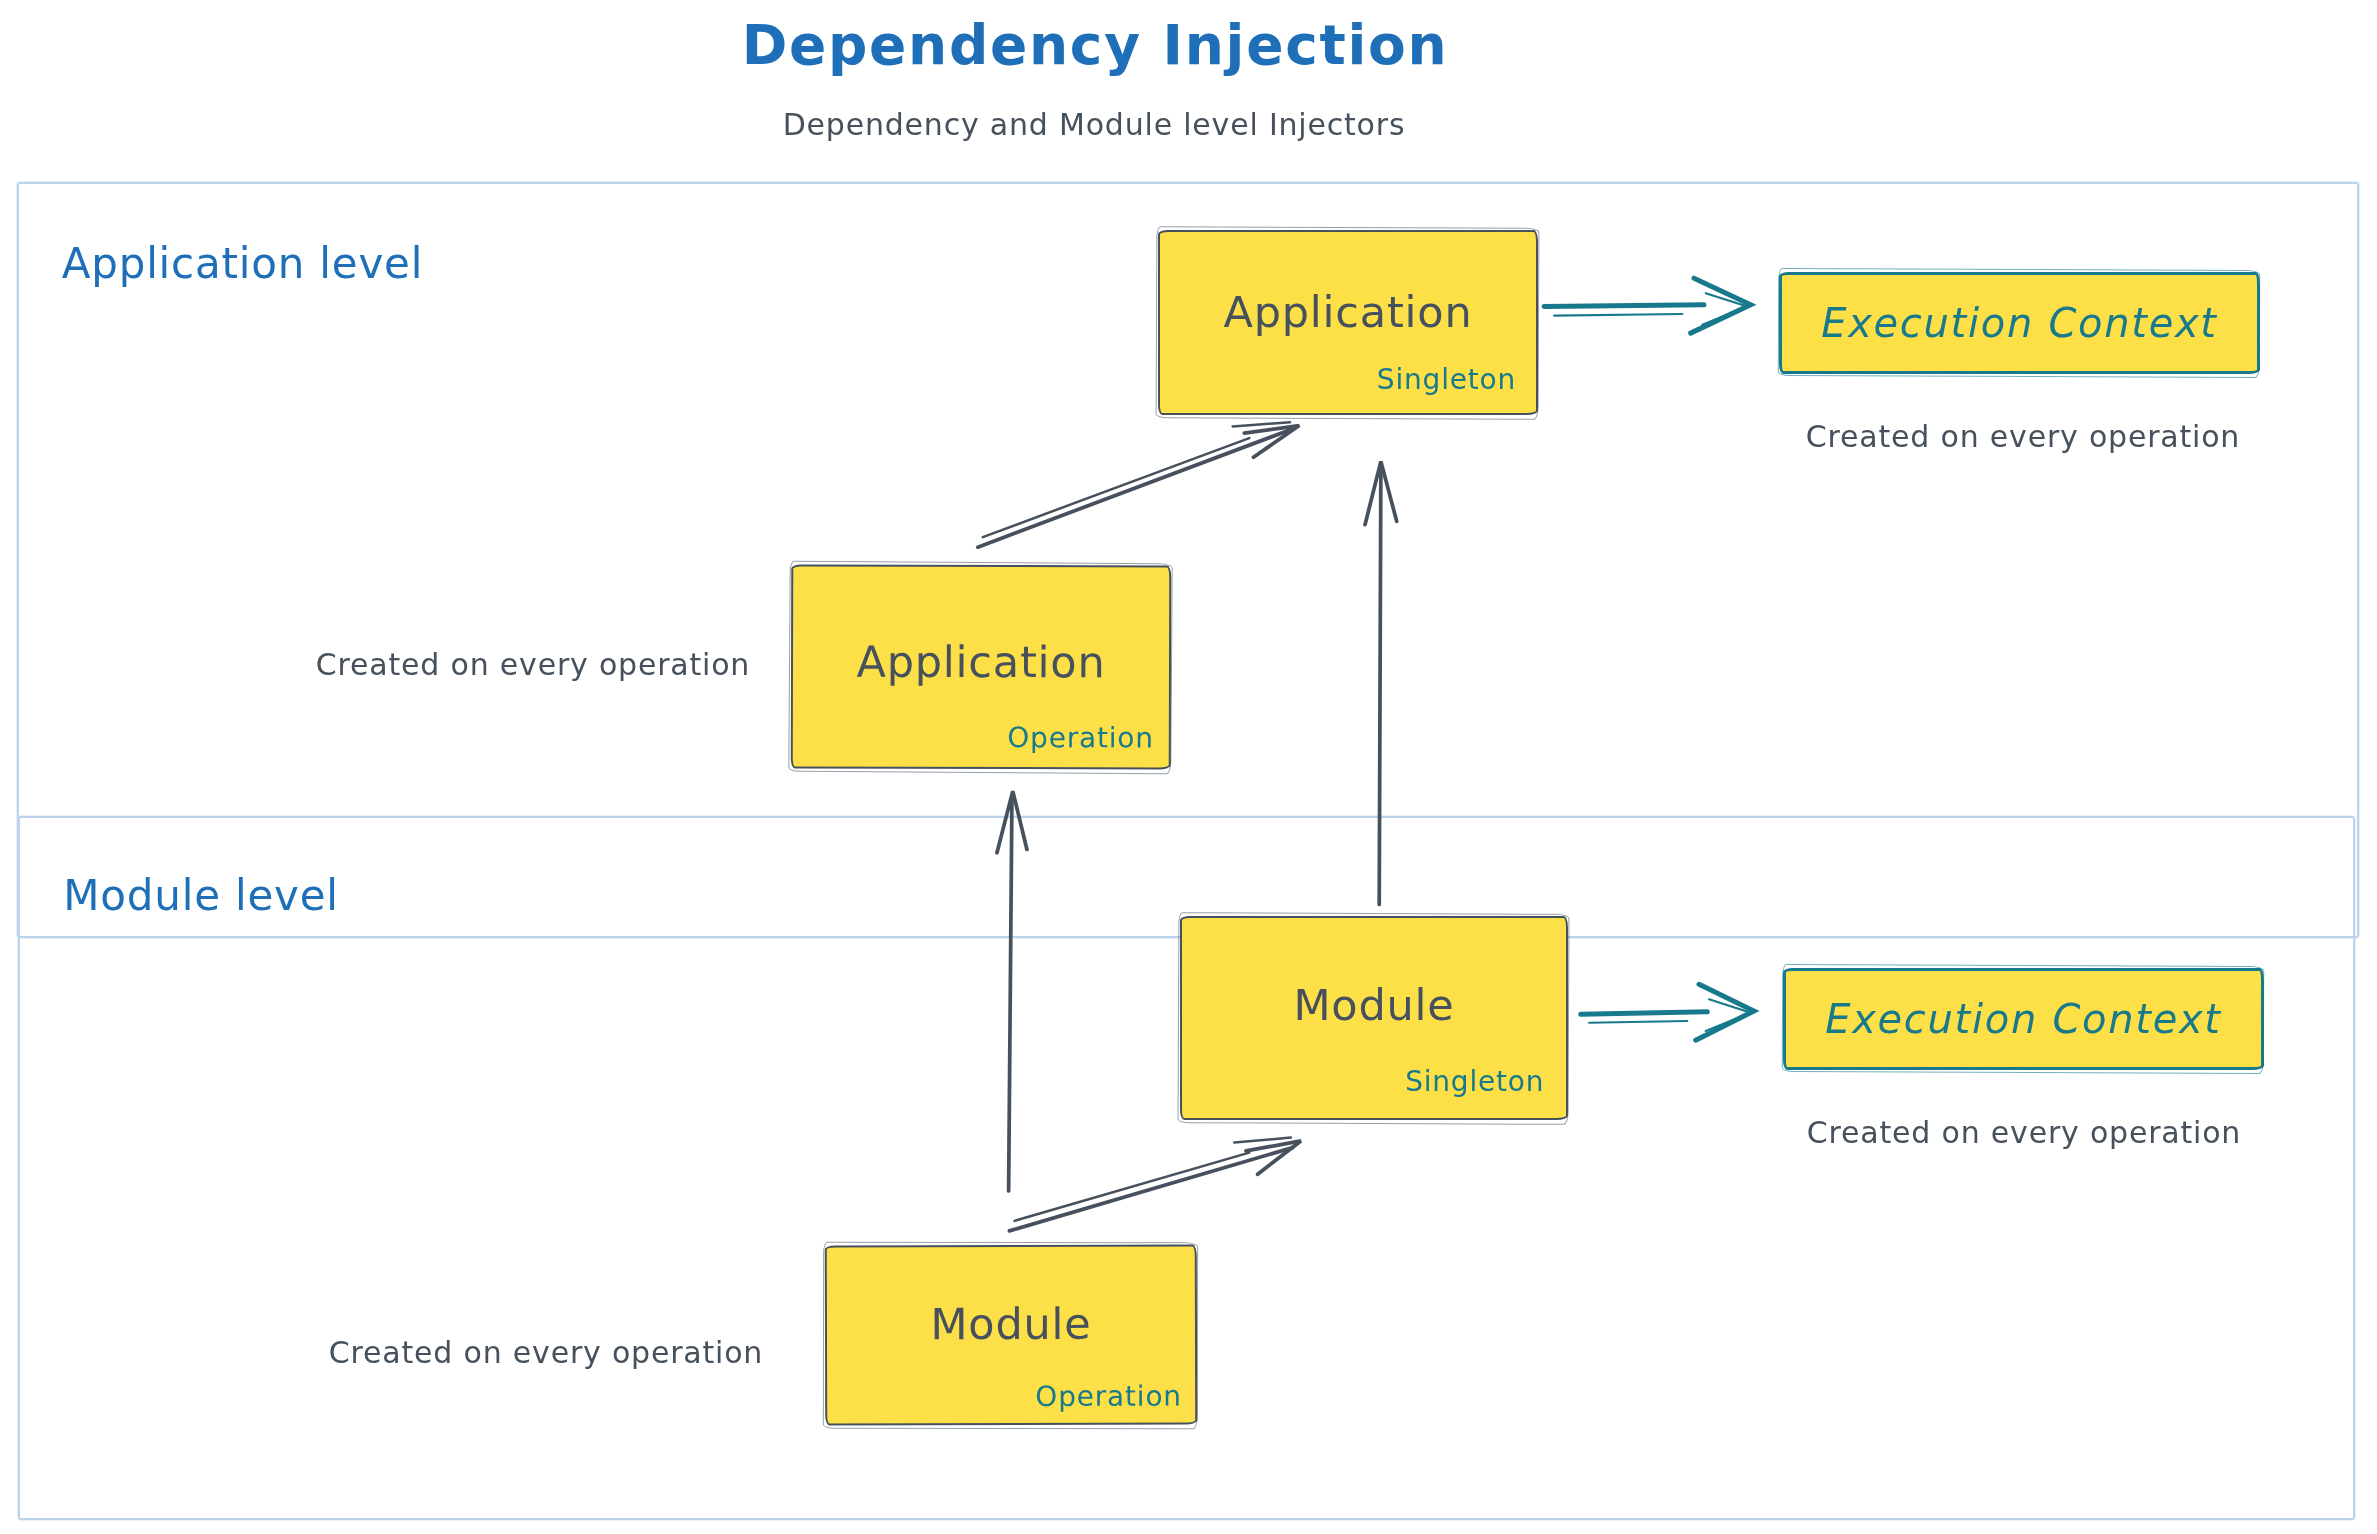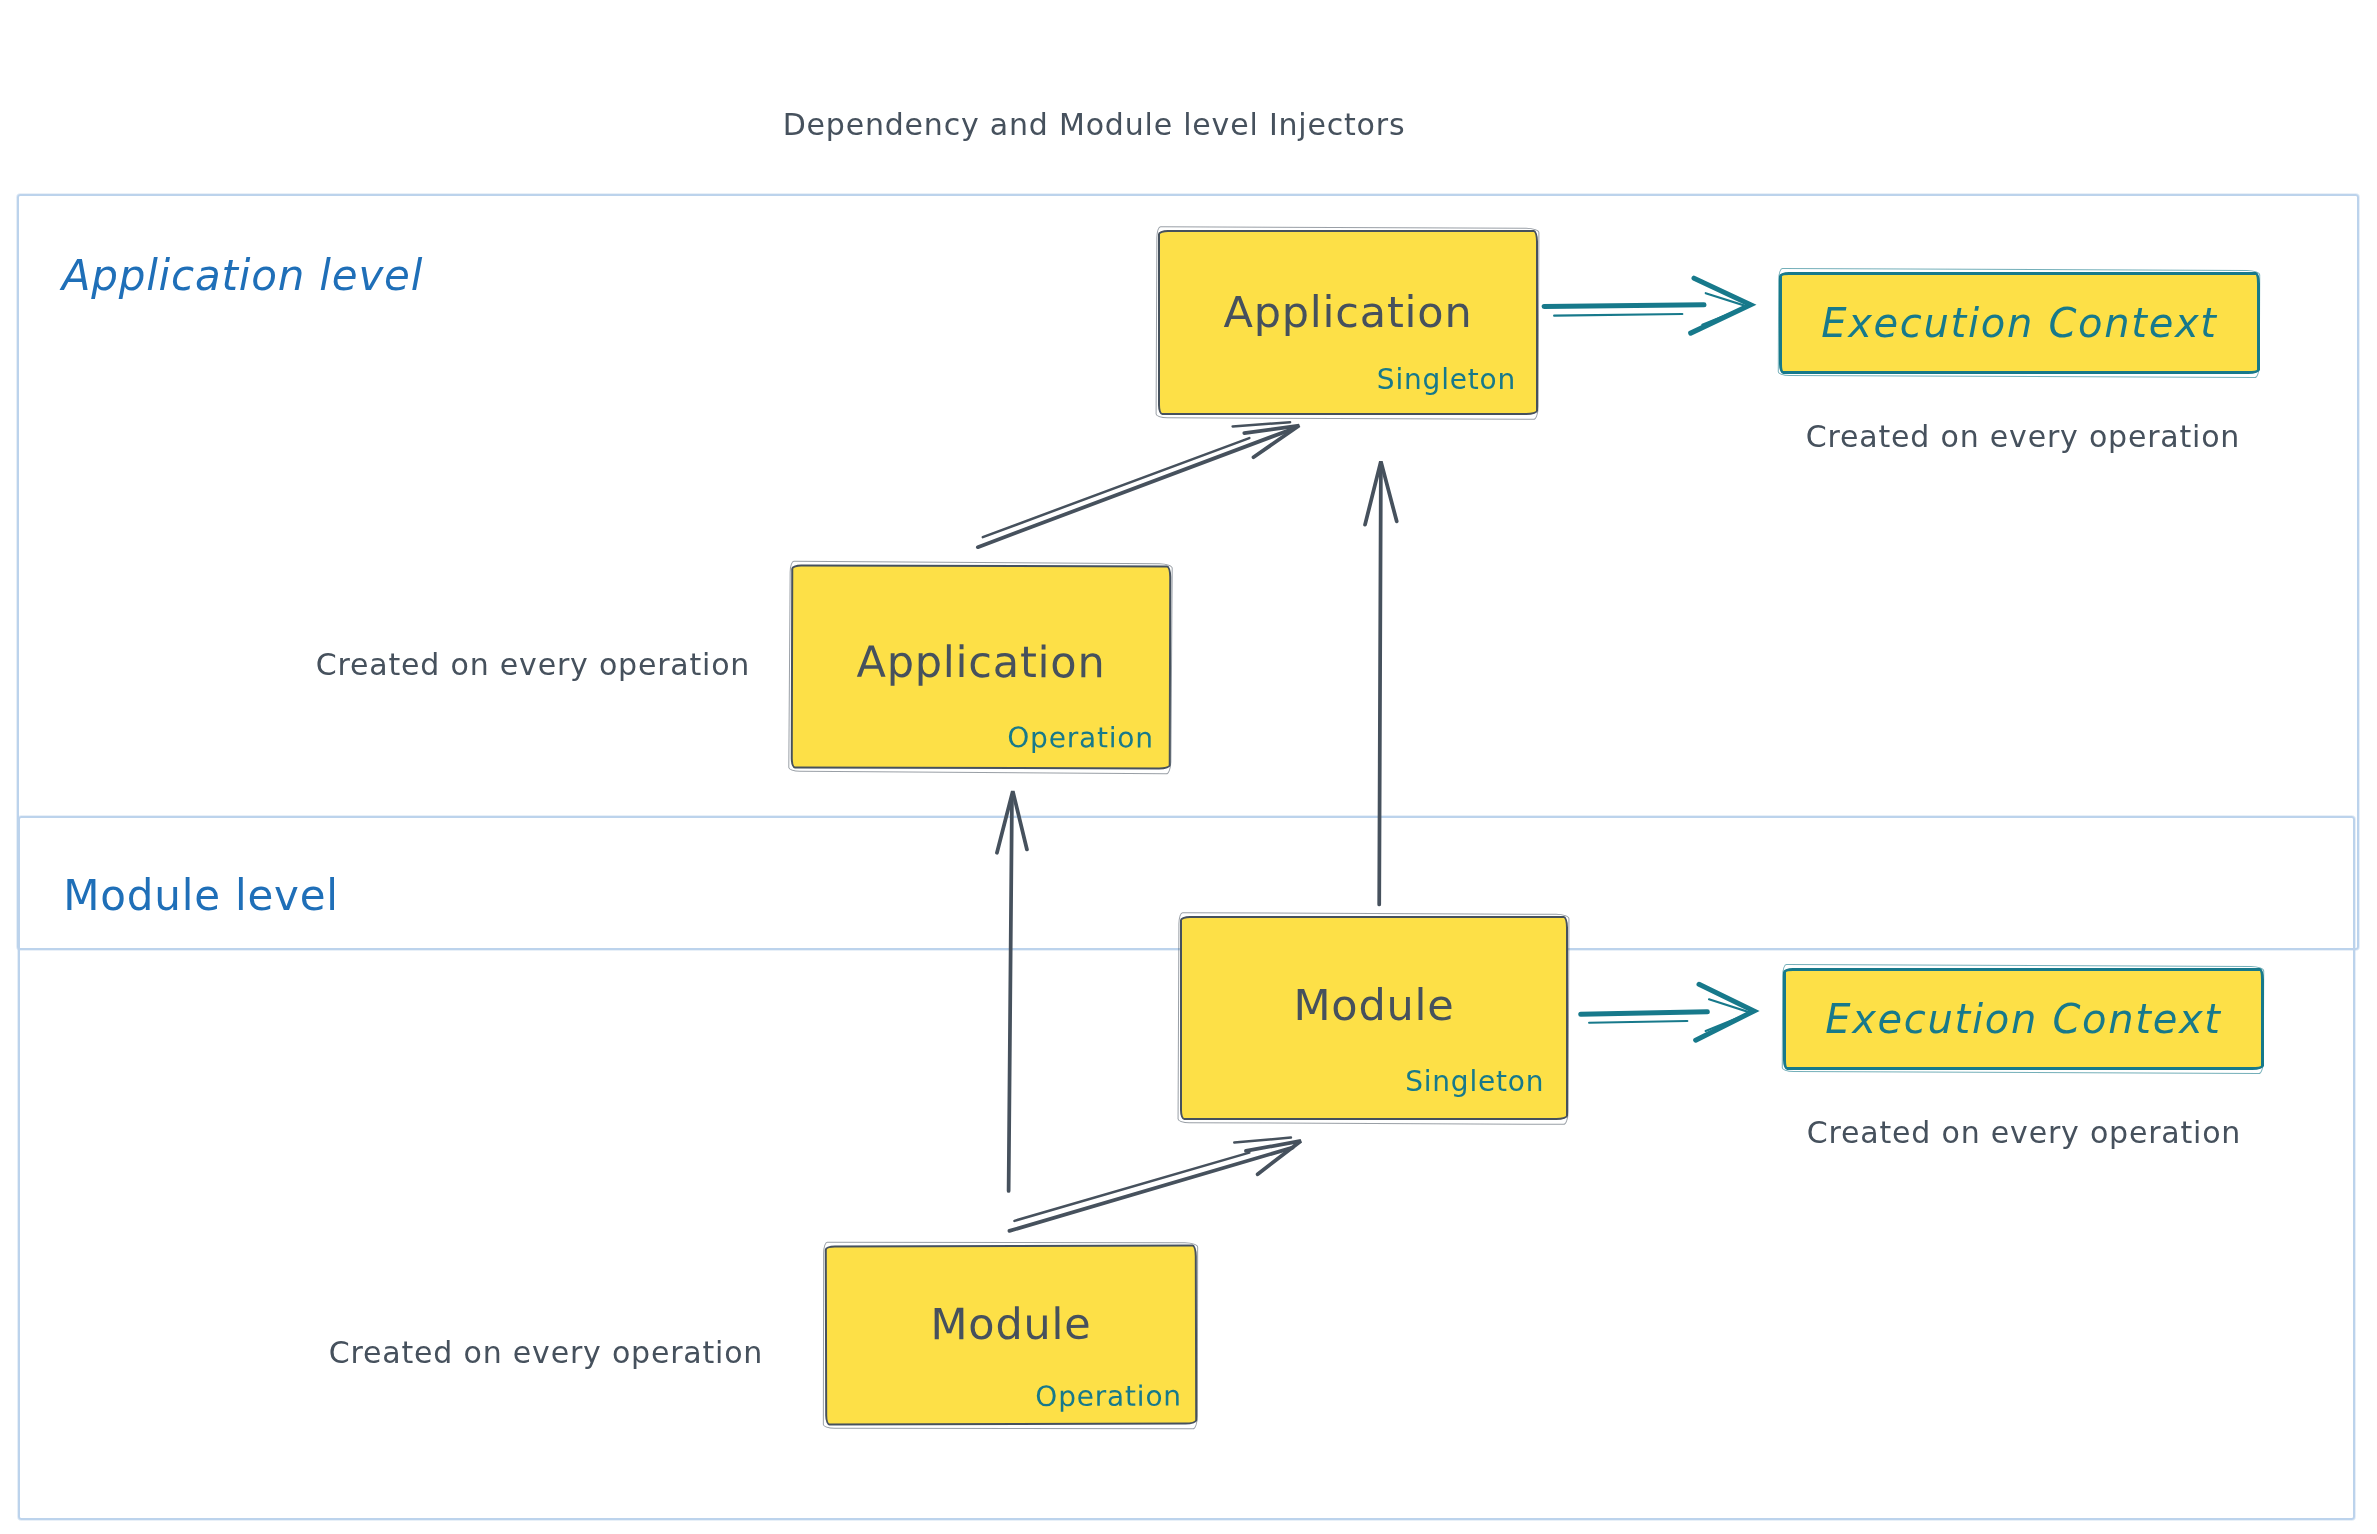--- a/index.html
+++ b/index.html
@@ -41,21 +41,21 @@
     white-space: nowrap;
   }
 
   
   .frame {
     position: absolute;
     border: 2.1px solid var(--frame);
     border-radius: 3.3px;
     box-shadow: 0 0 0 0.8px rgba(188, 211, 236, 0.45);
   }
-  .frame-app { left: 16.7px;  top: 194px; width: 2342px; height: 756px; font-style: italic; }
+  .frame-app { left: 16.7px;  top: 182px; width: 2342px; height: 756px; }
   .frame-mod { left: 18.3px;  top: 816px; width: 2337px; height: 704px; }
   .frame-label {
     position: absolute;
     left: 43px;
     font-size: 42px;
     letter-spacing: 0.8px;
     color: var(--blue);
     white-space: nowrap;
   }
   .frame-app .frame-label { top: 55px; }
@@ -159,20 +159,21 @@
   .dk   { stroke: var(--dark); stroke-width: 4.5; fill: none; stroke-linecap: round; }
   .dk2  { stroke: var(--dark); stroke-width: 3;   fill: none; stroke-linecap: round; }
   .tl   { stroke: var(--teal); stroke-width: 6;   fill: none; stroke-linecap: round; }
   .tl2  { stroke: var(--teal); stroke-width: 2.5; fill: none; stroke-linecap: round; }
 </style>
 </head>
 <body>
 
 <div class="canvas">
 
+  <div class="title">Dependency Injection</div>
   <div class="subtitle">Dependency and Module level Injectors</div>
 
   <section class="frame frame-app">
     <div class="frame-label">Application level</div>
   </section>
   <section class="frame frame-mod">
     <div class="frame-label">Module level</div>
   </section>
 
   <svg class="arrows" viewBox="0 0 2854 1842">

